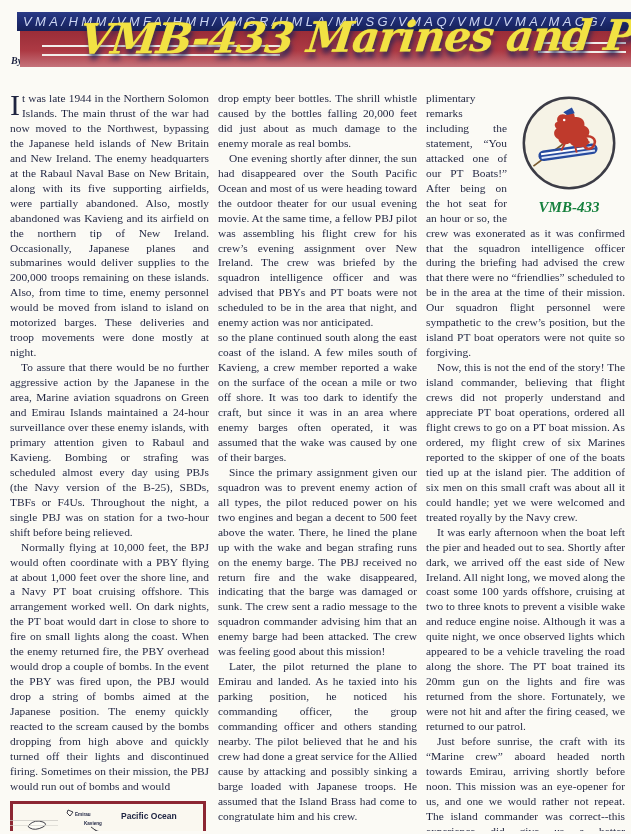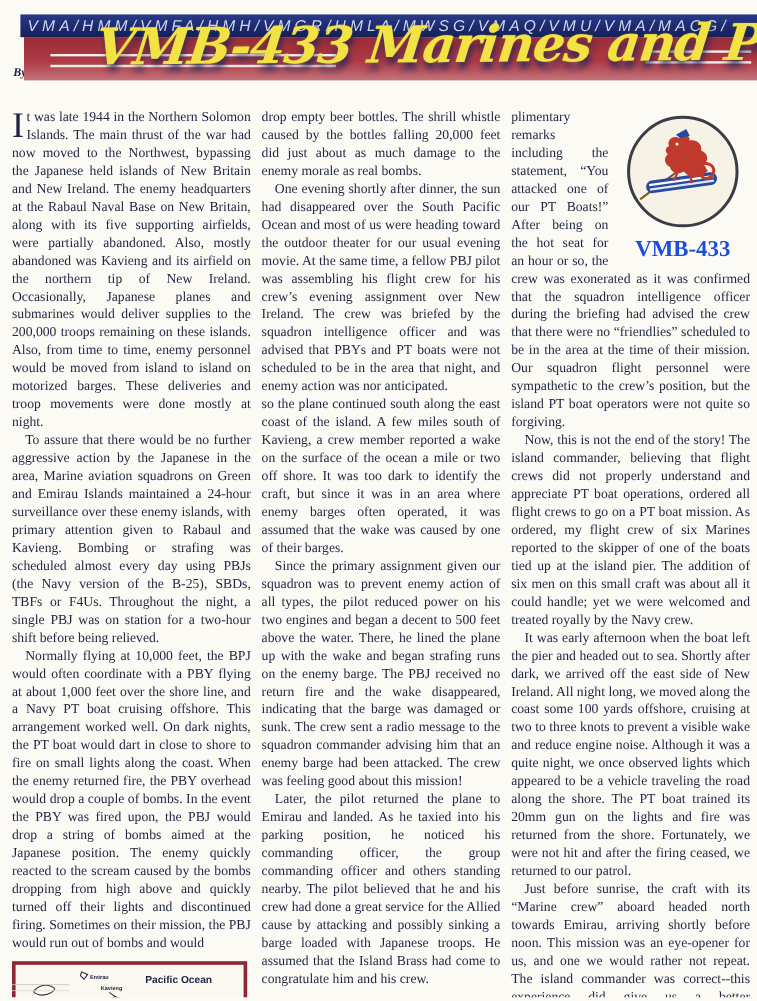--- a/index.html
+++ b/index.html
@@ -52,22 +52,22 @@
   .map-box{
     border:3px solid #8c2733;background:#faf8f0;width:190px;height:112px;
     overflow:hidden;
   }
   .map-label{font-family:"Liberation Sans",sans-serif;font-weight:bold;fill:#1c2240;}
   .coast{fill:#fdfcf6;stroke:#2c2c38;stroke-width:0.9;}
   .coast-line{fill:none;stroke:#2c2c38;stroke-width:0.9;}
   
   .insignia-wrap{float:right;width:112px;margin:2px 0 3px 6px;text-align:center;}
   .insignia-caption{
-    font-family:"Liberation Serif",serif;font-weight:bold;
-    font-size:19px;color:#1d4ed8;margin-top:3px;
+    font-family:"Liberation Serif",serif;font-weight:bold;font-style:italic;
+    font-size:15px;color:#15803d;margin-top:3px;
   }
   
   .scan-artifact{
     position:absolute;left:10px;bottom:8px;width:48px;height:4px;
     border-top:1px solid #c8c6c0;border-bottom:1px solid #d8d6d0;opacity:0.7;
   }
 </style>
 </head>
 <body>
 

